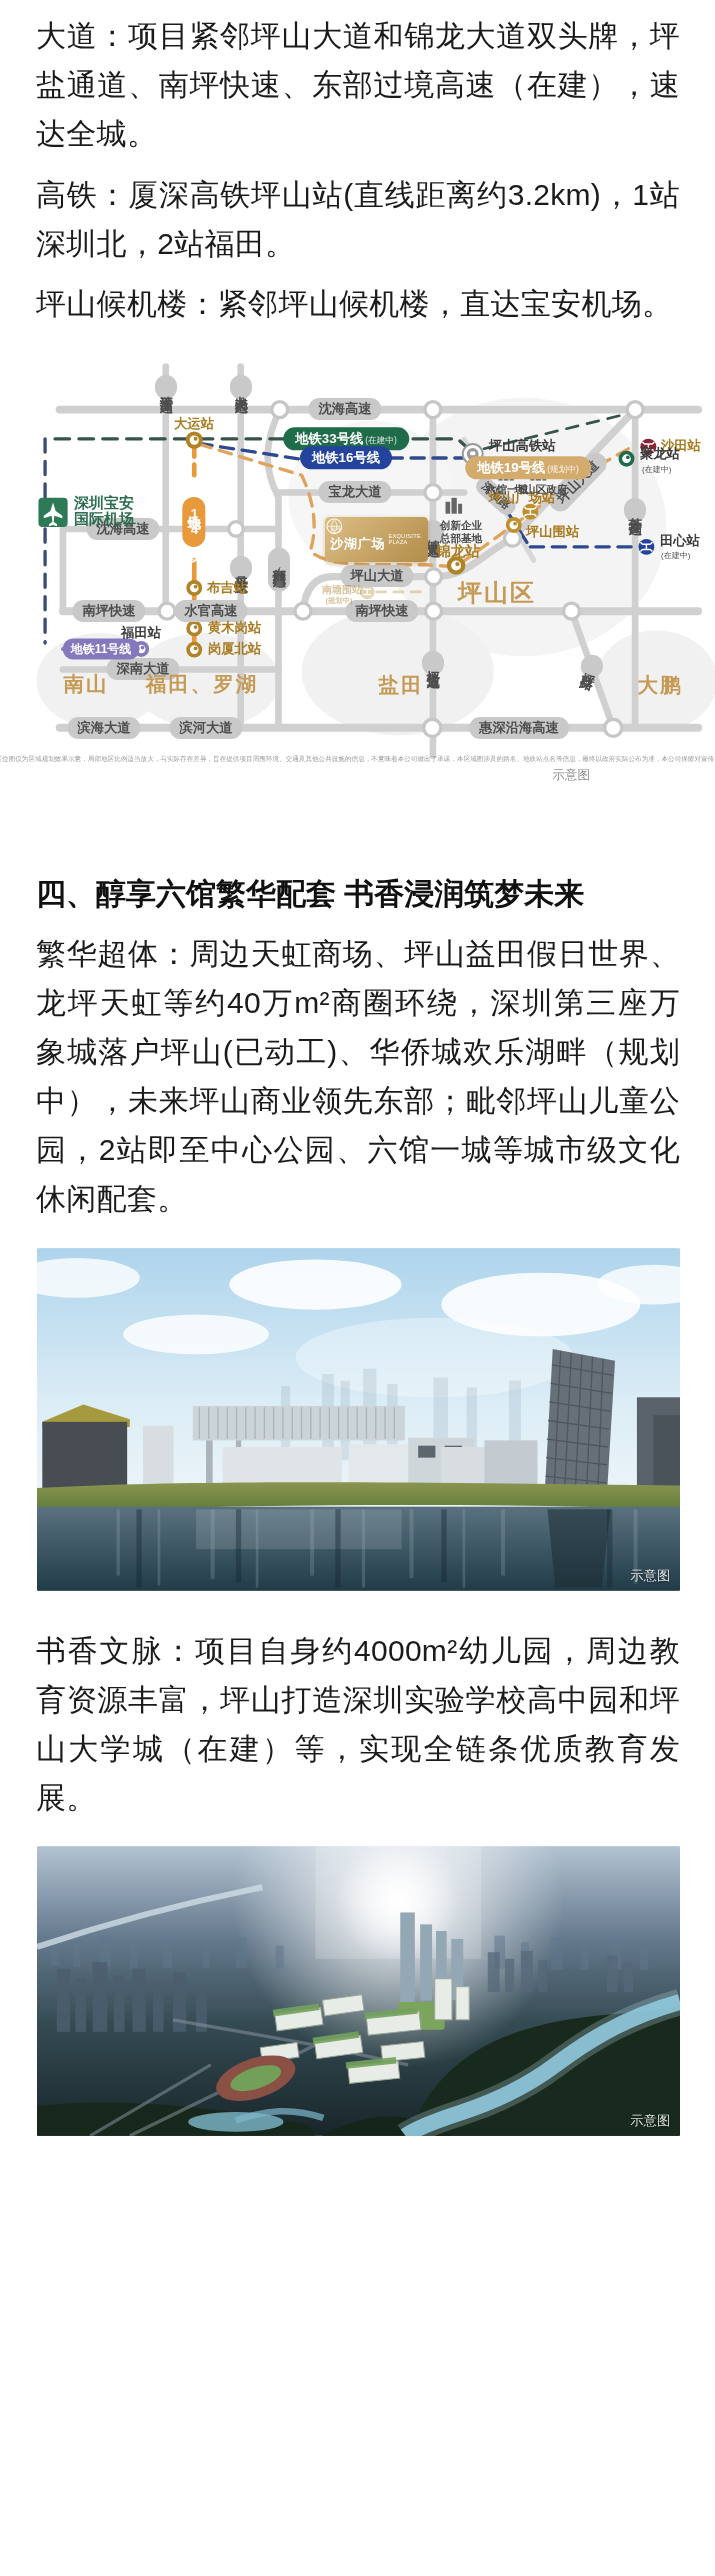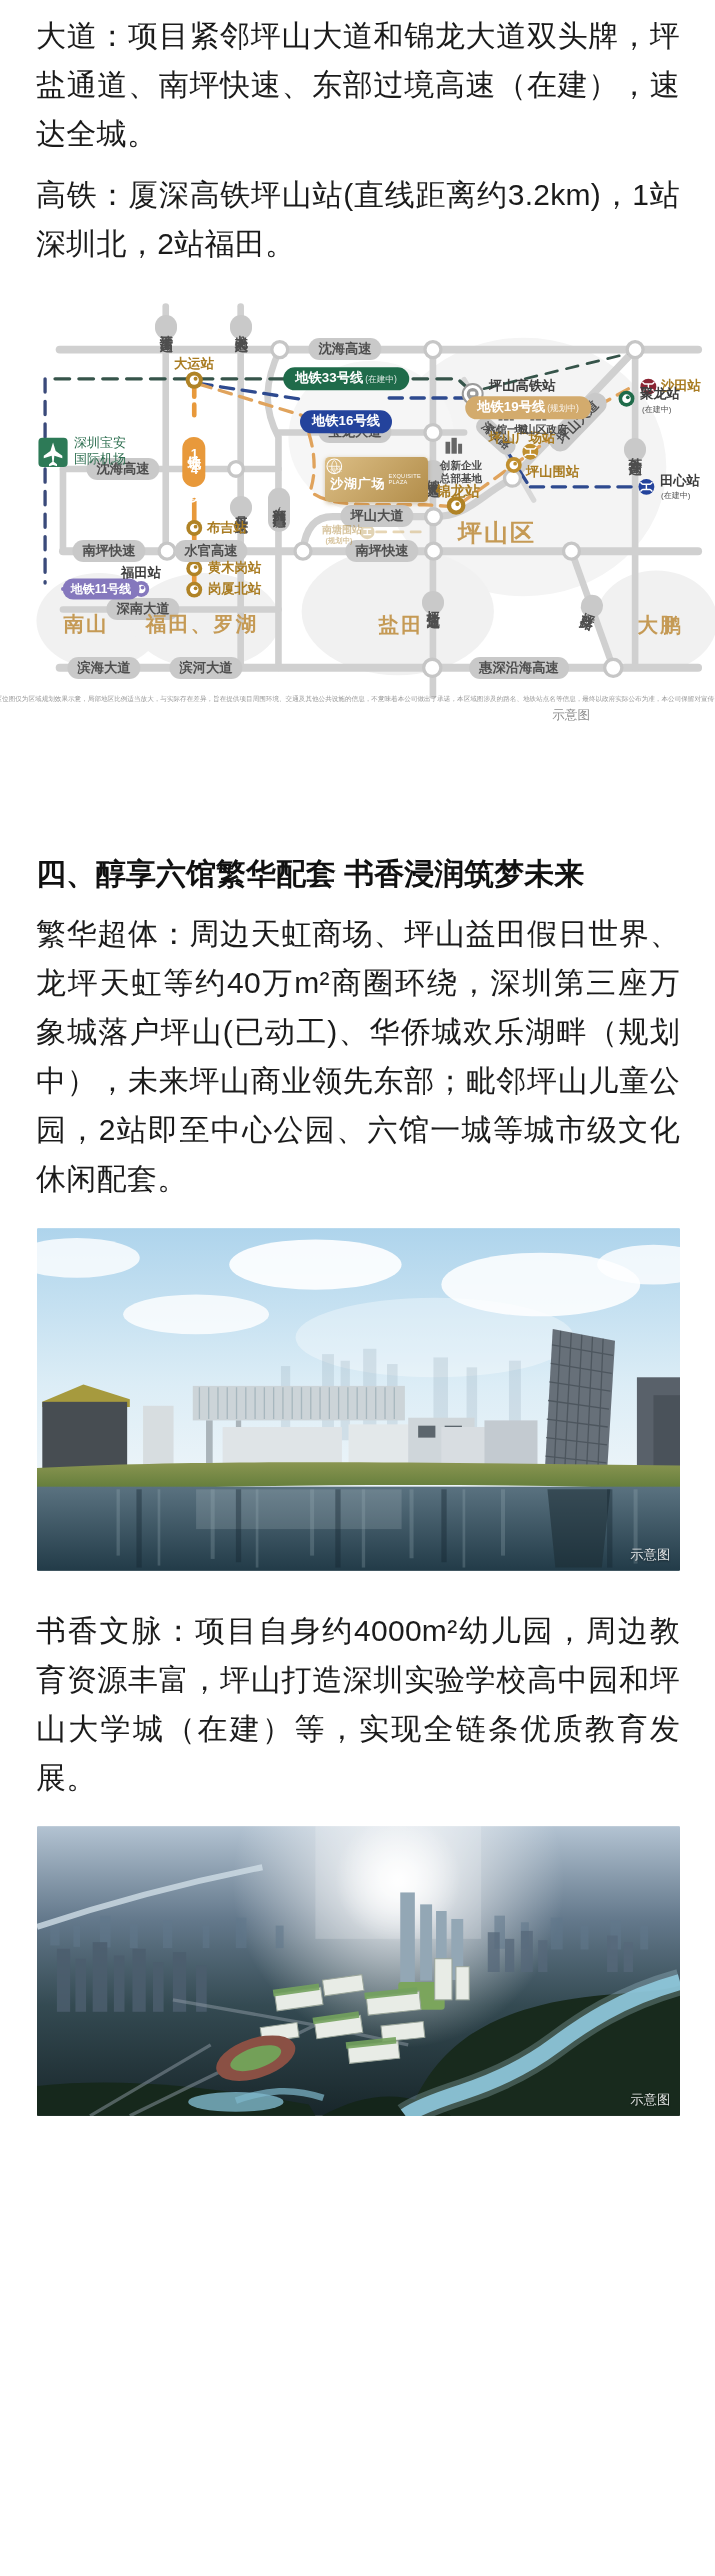--- a/index.html
+++ b/index.html
@@ -1,46 +1,46 @@
 <!DOCTYPE html>
 <html style="font-size:10.6px"><head>
 <meta charset="utf-8">
 <style>
   html,body{margin:0;padding:0;background:#ffffff;}
   .page{width:716px;margin:0 auto;background:#fff;font-family:"Liberation Sans","DejaVu Sans",sans-serif;color:#1b1b1b;padding:0 36px 66px;box-sizing:border-box;overflow:hidden;}
   h2.sec{font-size:30px;line-height:49px;font-weight:700;color:#111;margin:0;text-align:left;}
   #h3{margin-top:25px;}
-  #h4{margin-top:110px;}
+  #h4{margin-top:70px;}
   p.para{font-size:30px;line-height:49px;margin:11.3px 0 0;text-align:justify;letter-spacing:0.3px;}
   p.para-lg{margin-top:35px;}
   
   .map-fig{position:relative;width:628px;height:438px;margin:33px 0 0 -36px;background:#fff;}
   .map-fig svg{position:absolute;left:0;top:0;}
   .mlab{position:absolute;transform:translate(-50%,-50%);white-space:nowrap;z-index:3;}
   .aL{transform:translate(0,-50%);}
   .rp{background:#c9c9c9;color:#4e4e4e;font-size:13.3px;font-weight:600;padding:2px 10px;border-radius:662px;}
   .rp.v{writing-mode:vertical-rl;text-orientation:upright;padding:9.3px 2px;letter-spacing:1.3px;}
   .rp .subv{font-size:7.3px;letter-spacing:0;color:#666;}
   .r-46{transform:translate(-50%,-50%) rotate(-46deg);}
   .r42{transform:translate(-50%,-50%) rotate(42deg);}
   .r18{transform:translate(-50%,-50%) rotate(18deg);}
   .mp{color:#fff;font-size:13.3px;font-weight:700;padding:2.7px 12px;border-radius:662px;}
   .mp .sub{font-size:8.6px;font-weight:400;opacity:.85;margin-left:2px;}
   .mp.v{writing-mode:vertical-rl;text-orientation:upright;padding:8px 2.7px;letter-spacing:0.7px;}
-  .bg14{background:#e8993b;} .bg33{background:#1f6b4a;} .bg16{background:#24439c;margin-top:24px;}
+  .bg14{background:#e8993b;} .bg33{background:#1f6b4a;} .bg16{background:#24439c;}
   .bg19{background:#d3ab6d;} .bg11{background:#8578bd;}
   .st{font-size:13.3px;font-weight:700;color:#3d3d3d;}
   .st.gold{color:#a97c22;}
   .st.big{font-size:14.6px;}
   .tiny{font-size:8px;color:#555;font-weight:400;}
   .faint{opacity:.5;color:#b08a3e;font-size:10px;font-weight:700;}
   .dl{font-size:20.5px;font-weight:700;color:#c59a55;letter-spacing:2px;}
   .dl.big{font-size:24px;}
   .lm{font-size:10.6px;color:#4a4a4a;font-weight:600;line-height:13.3px;text-align:center;}
-  .lm.green{color:#2c6e4f;font-size:13px;font-weight:400;}
+  .lm.green{color:#2c6e4f;font-size:15px;font-weight:700;}
   .projlogo{position:absolute;left:325px;top:156px;width:103px;height:45px;border-radius:4.6px;
     background:linear-gradient(135deg,#dcbe85,#b28d4a);display:flex;align-items:center;gap:3.3px;
     padding:0 5.3px;box-sizing:border-box;color:#fff;z-index:4;box-shadow:0 1.3px 4px rgba(150,110,40,.35);}
   .projlogo .nm{font-size:13px;font-weight:700;letter-spacing:0.7px;}
   .projlogo .br{font-size:6px;opacity:.9;}
   .projlogo .en{font-size:5.6px;line-height:6.6px;opacity:.95;letter-spacing:0.3px;}
   .disc{position:absolute;left:50%;top:394px;transform:translateX(-50%);width:703px;text-align:center;
     font-size:6.6px;color:#9a9a9a;white-space:nowrap;letter-spacing:0;}
   .maptag{position:absolute;right:38px;top:406px;font-size:12.6px;color:#8d8d8d;}
   
@@ -49,20 +49,21 @@
   .wm{position:absolute;right:9.3px;bottom:6.6px;font-size:13.3px;color:rgba(255,255,255,.85);
      text-shadow:0 0.7px 2px rgba(0,0,0,.45);z-index:2;}
 </style>
 </head>
 <body>
 
 <div class="page">
 
   <p class="para">大道：项目紧邻坪山大道和锦龙大道双头牌，坪盐通道、南坪快速、东部过境高速（在建），速达全城。</p>
   <p class="para">高铁：厦深高铁坪山站(直线距离约3.2km)，1站深圳北，2站福田。</p>
+  <p class="para">坪山候机楼：紧邻坪山候机楼，直达宝安机场。</p>
 
   <div class="map-fig">
     <svg width="716" height="438" viewBox="0 0 1080 660">
 
       <g>
         <ellipse cx="790" cy="250" rx="215" ry="195" fill="#f4f4f4"></ellipse>
         <ellipse cx="560" cy="205" rx="125" ry="115" fill="#f6f6f6"></ellipse>
         <ellipse cx="150" cy="482" rx="95" ry="72" fill="#f1f1f1"></ellipse>
         <ellipse cx="310" cy="482" rx="112" ry="72" fill="#f1f1f1"></ellipse>
         <ellipse cx="600" cy="468" rx="145" ry="96" fill="#f1f1f1"></ellipse>

